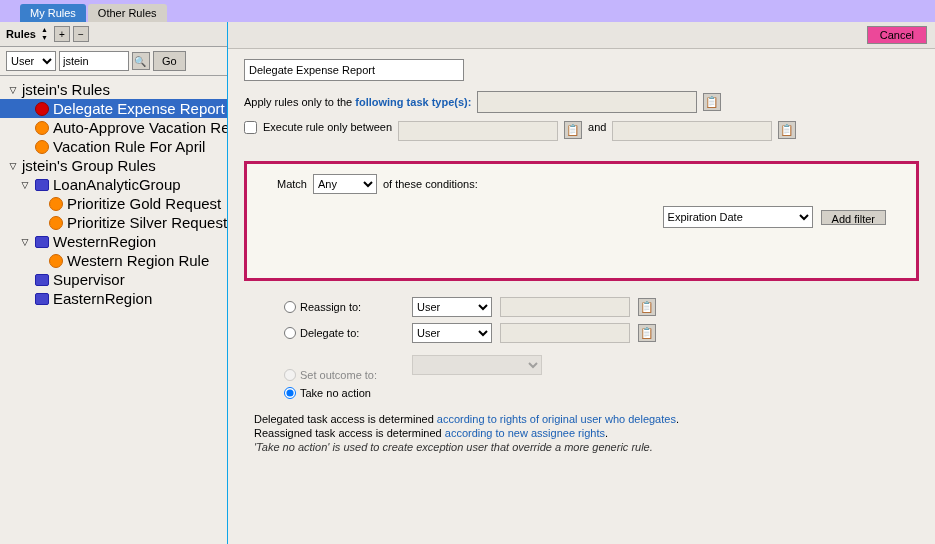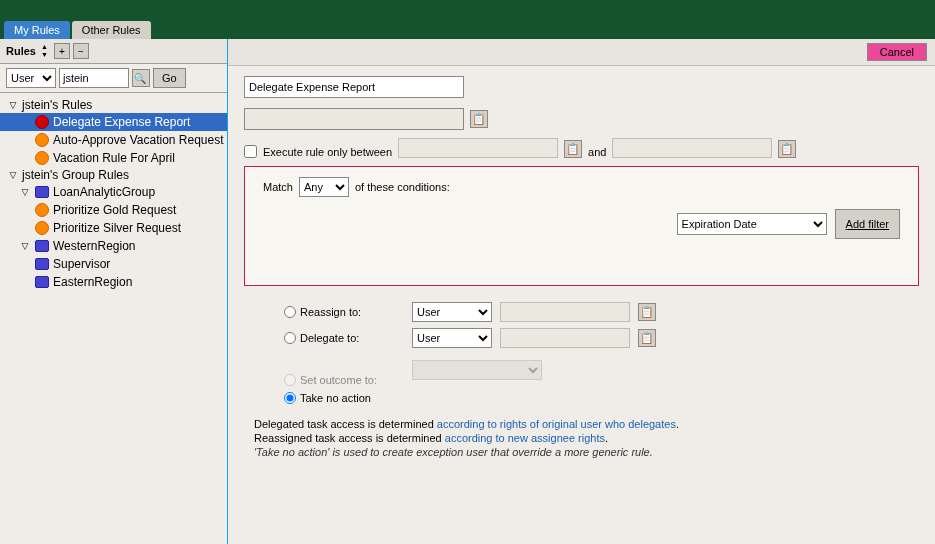--- a/index.html
+++ b/index.html
@@ -1,24 +1,24 @@
 <!DOCTYPE html>
 <html><head>
   <meta charset="utf-8">
   <style>
     * { box-sizing: border-box; margin: 0; padding: 0; font-family: Arial, sans-serif; font-size: 11px; }
     body { background: #d4d0c8; width: 935px; height: 544px; overflow: hidden; }
 
     
     .tab-bar {
       display: flex;
-      background: #14532d;
-      height: 39px;
+      background: #c4b5fd;
+      height: 22px;
       align-items: flex-end;
-      padding-left: 4px;
+      padding-left: 20px;
     }
     .tab {
       padding: 3px 10px;
       cursor: pointer;
       color: white;
       font-size: 11px;
       border-radius: 3px 3px 0 0;
       background: #3a7fcc;
       margin-right: 2px;
     }
@@ -133,42 +133,42 @@
       align-items: center;
       padding: 1px 4px;
       cursor: pointer;
       white-space: nowrap;
     }
     .tree-item.selected { background: #316ac5; color: white; }
     .tree-item.selected .tree-label { color: white; }
 
     .tree-indent-1 { padding-left: 6px; }
     .tree-indent-2 { padding-left: 18px; }
-    .tree-indent-3 { padding-left: 18px; }
+    .tree-indent-3 { padding-left: 32px; }
 
     .expand-icon {
       width: 14px;
       height: 14px;
       display: inline-flex;
       align-items: center;
       justify-content: center;
       font-size: 9px;
       margin-right: 2px;
       flex-shrink: 0;
     }
     .tree-node-icon {
       width: 16px;
       height: 16px;
       margin-right: 3px;
       display: inline-flex;
       align-items: center;
       justify-content: center;
       flex-shrink: 0;
     }
-    .tree-label { font-size: 12px; }
+    .tree-label { font-size: 15px; }
     .icon-rule-red {
       width: 14px; height: 14px;
       background: #d40000;
       border-radius: 50%;
       border: 1px solid #990000;
     }
     .icon-rule-orange {
       width: 14px; height: 14px;
       background: #ff8800;
       border-radius: 50%;
@@ -249,52 +249,52 @@
       border: 1px solid #888;
       cursor: pointer;
       display: flex;
       align-items: center;
       justify-content: center;
       font-size: 9px;
     }
 
     .checkbox-row {
       display: flex;
-      align-items: flex-end;
+      align-items: flex-start;
       margin-top: 8px;
       gap: 6px;
     }
     .between-field {
       width: 160px;
       height: 20px;
       background: #ebe8e0;
       border: 1px solid #c0bdb8;
     }
 
     
     .conditions-box {
-      margin-top: 8px;
-      border: 1px solid #be185d;
+      margin-top: 20px;
+      border: 3px solid #be185d;
       background: #f8f6f0;
-      padding: 10px 18px;
+      padding: 10px 30px;
       min-height: 120px;
     }
     .conditions-header {
       display: flex;
       align-items: center;
       gap: 6px;
       margin-bottom: 12px;
     }
     .match-label { font-size: 11px; }
     .match-select {
       height: 20px;
       border: 1px solid #888;
       background: white;
       font-size: 11px;
-      width: 50px;
+      width: 64px;
     }
     .conditions-text { font-size: 11px; }
 
     .filter-row {
       display: flex;
       align-items: center;
       gap: 8px;
       justify-content: flex-end;
       margin-top: 8px;
     }
@@ -304,22 +304,21 @@
       border: 1px solid #888;
       background: white;
       font-size: 11px;
     }
     .add-filter-btn {
       padding: 2px 10px;
       background: #d4d0c8;
       border: 1px solid #888;
       cursor: pointer;
       font-size: 11px;
-      height: 30px;
-      text-decoration: underline;
+      height: 15px;
     }
 
     
     .action-section {
       margin-top: 16px;
       padding-left: 40px;
     }
     .action-row {
       display: flex;
       align-items: center;
@@ -463,20 +462,27 @@
       </div>
 
       <div class="tree-item tree-indent-2">
         <span class="expand-icon">▽</span>
         <span class="tree-node-icon">
           <div class="icon-group" style="width:14px;height:12px;"></div>
         </span>
         <span class="tree-label">WesternRegion</span>
       </div>
 
+      <div class="tree-item tree-indent-3">
+        <span class="expand-icon"> </span>
+        <span class="tree-node-icon">
+          <div class="icon-rule-orange"></div>
+        </span>
+        <span class="tree-label">Western Region Rule</span>
+      </div>
 
       <div class="tree-item tree-indent-2">
         <span class="expand-icon"> </span>
         <span class="tree-node-icon">
           <div class="icon-group" style="width:14px;height:12px;"></div>
         </span>
         <span class="tree-label">Supervisor</span>
       </div>
 
       <div class="tree-item tree-indent-2">
@@ -496,20 +502,23 @@
       <button class="cancel-btn">Cancel</button>
     </div>
 
     <div class="right-content">
 
       <div>
         <input class="rule-name-input" type="text" value="Delegate Expense Report" style="">
       </div>
 
       <div class="field-row">
+        <span class="field-label">
+          Apply rules only to the <span class="highlight">following task type(s):</span>
+        </span>
         <input type="text" class="text-field" style="width: 220px;" value="">
         <div class="browse-btn">
           <span>📋</span>
         </div>
       </div>
 
       <div class="checkbox-row">
         <input type="checkbox" style="">
         <span class="field-label">Execute rule only between</span>
         <div class="between-field"></div>

